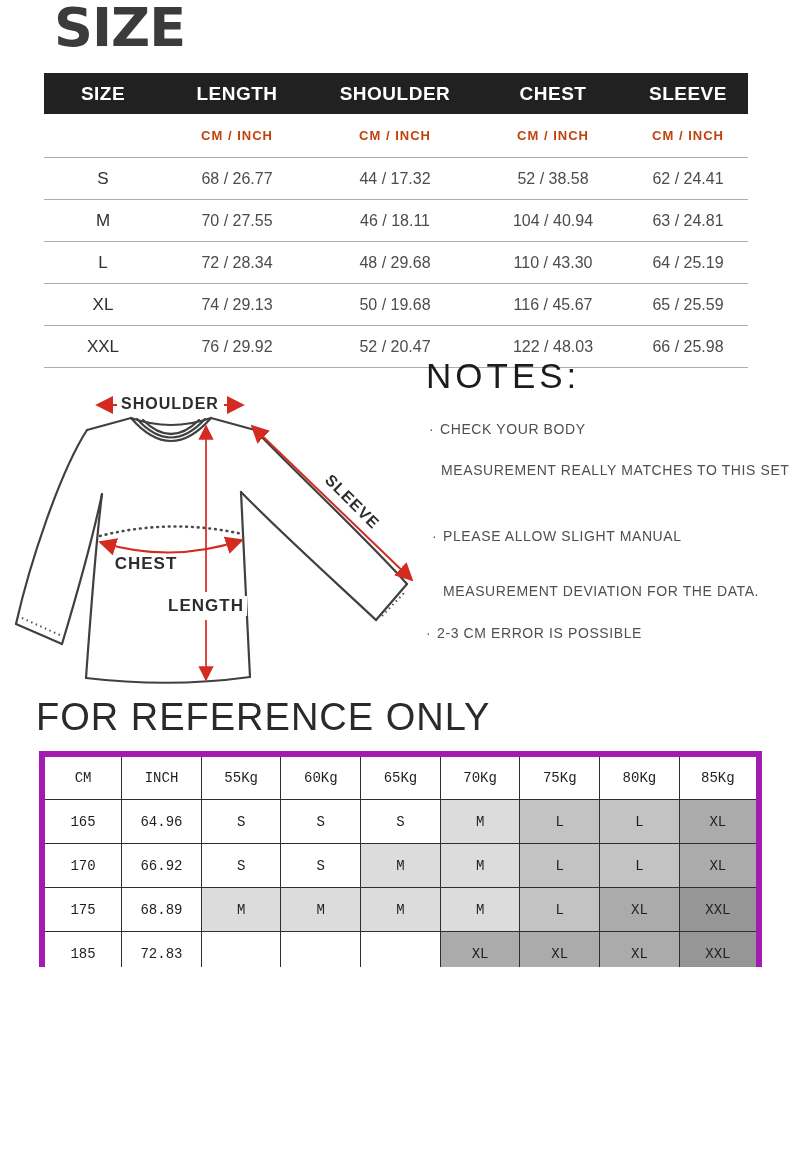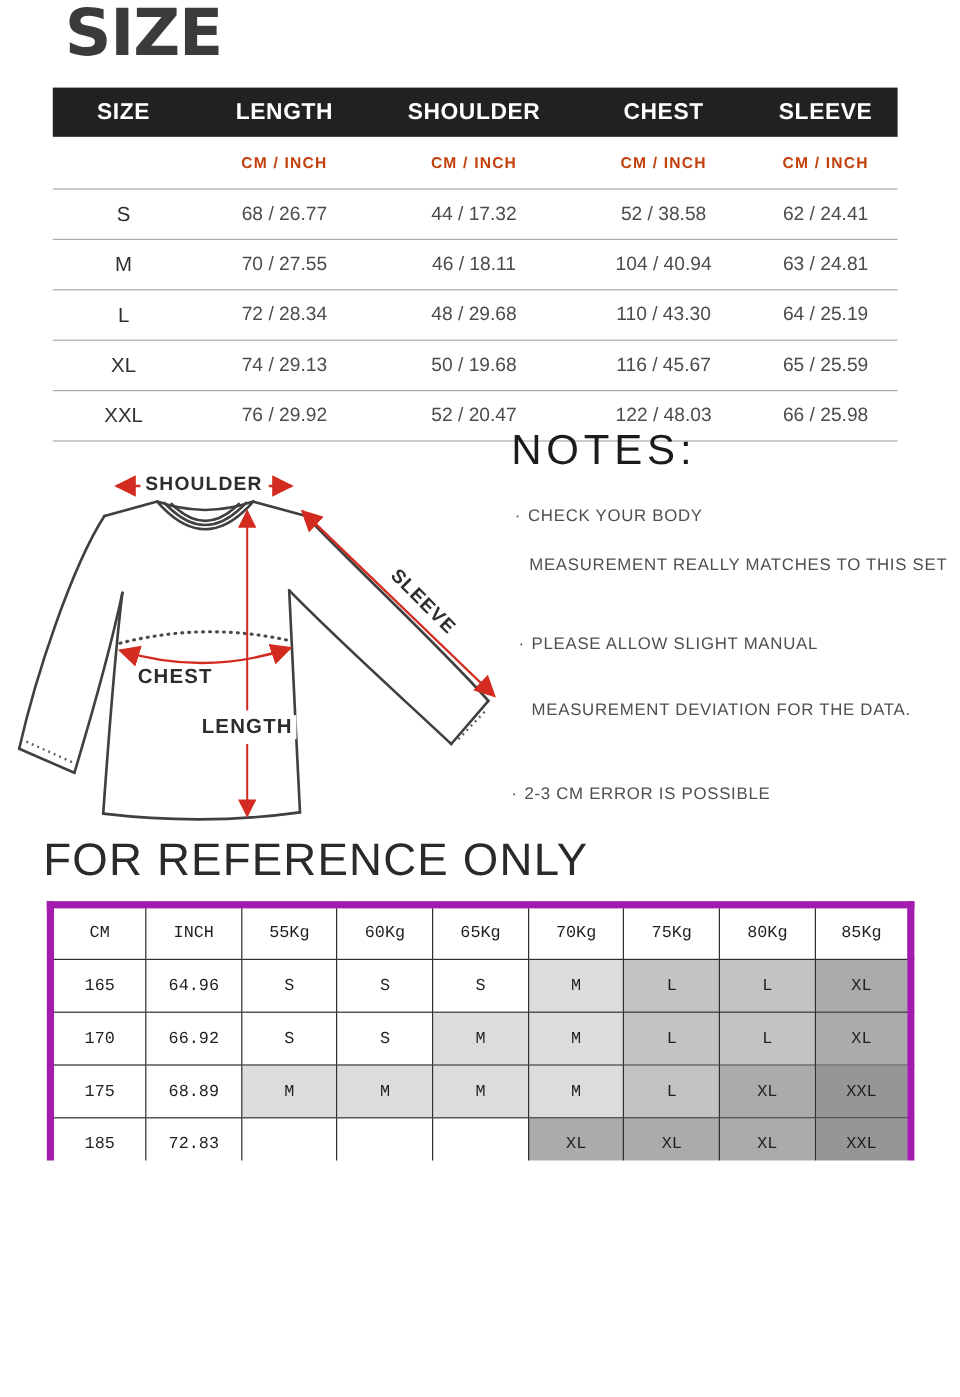--- a/index.html
+++ b/index.html
@@ -34,21 +34,21 @@
 
   
   .notes-heading{position:absolute;left:426px;top:356px;font-size:35px;font-weight:400;
       color:#1b1b1b;letter-spacing:4px;}
   .note-line{position:absolute;font-size:14px;color:#4f4f4f;letter-spacing:.6px;white-space:nowrap;}
   .note-bullet{display:inline-block;width:11px;color:#555;}
   .nl-0-0{left:429px;top:421px;}
   .nl-0-1{left:441px;top:462px;}
   .nl-1-0{left:419px;top:528px;margin-left:13px;}
   .nl-1-1{left:443px;top:583px;}
-  .nl-2-0{left:426px;top:653px;}
+  .nl-2-0{left:426px;top:625px;}
 
   
   .ref-heading{position:absolute;left:36px;top:696px;font-size:38px;font-weight:400;
       color:#2a2a2a;letter-spacing:1px;}
   .ref-table{position:absolute;left:39px;top:751px;width:723px;border-collapse:collapse;
       table-layout:fixed;border:6px solid #a21caf;
       font-family:"Liberation Mono","DejaVu Sans Mono",monospace;font-size:14px;color:#1f1f1f;}
   .ref-table th,.ref-table td{border:1px solid #2f2f2f;text-align:center;vertical-align:middle;
       font-weight:normal;padding:0;overflow:hidden;}
   .ref-table th{height:42px;background:#fff;}

